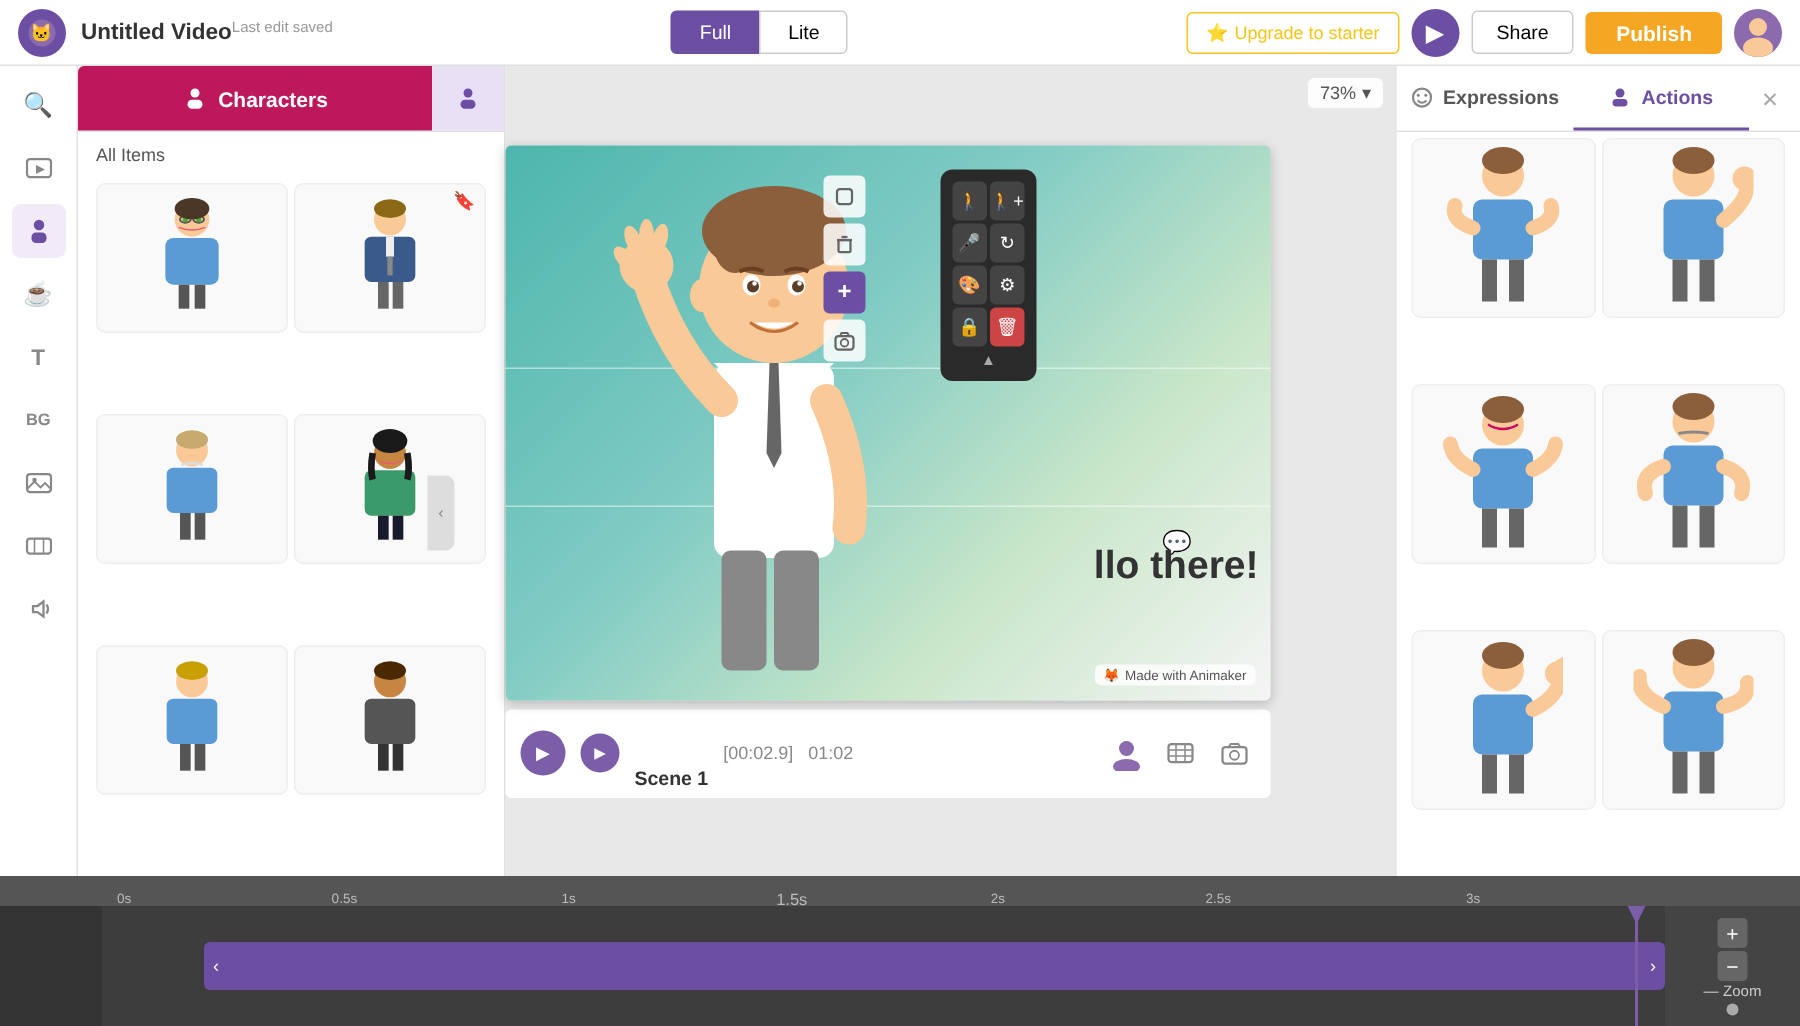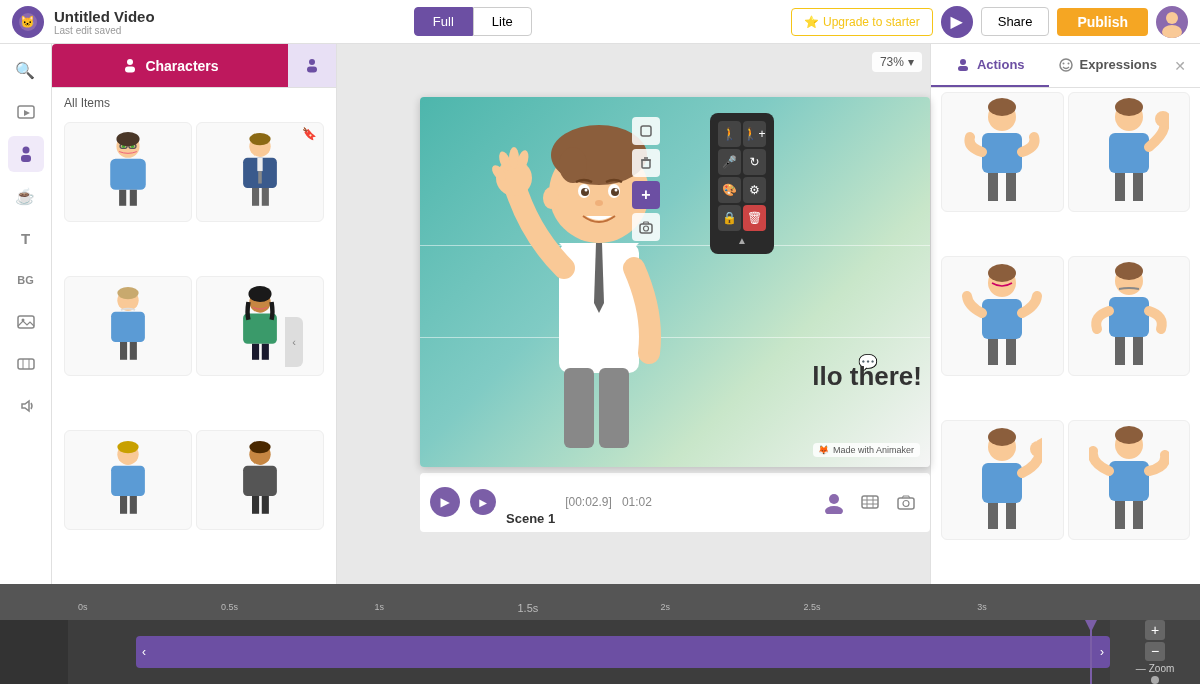--- a/index.html
+++ b/index.html
@@ -6,21 +6,21 @@
     body { font-family: Arial, sans-serif; background: #f0f0f0; width: 1200px; height: 684px; overflow: hidden; }
 
     
     .top-nav {
       display: flex; align-items: center; background: #fff;
       height: 44px; padding: 0 12px; border-bottom: 1px solid #e0e0e0;
       justify-content: space-between;
     }
     .top-nav-left { display: flex; align-items: center; gap: 10px; }
     .logo-circle { width: 32px; height: 32px; border-radius: 50%; background: #6c4fa3; display: flex; align-items: center; justify-content: center; color: white; font-size: 14px; font-weight: bold; }
-    .title-block { display: flex; flex-direction: column; }
+    .title-block { display: flex; flex-direction: row; }
     .title-text { font-size: 15px; font-weight: bold; color: #333; }
     .subtitle-text { font-size: 10px; color: #999; }
     .top-nav-center { display: flex; align-items: flex-start; gap: 0; }
     .toggle-btn { padding: 6px 18px; font-size: 13px; border: 1px solid #ccc; background: #fff; cursor: pointer; }
     .toggle-btn.active { background: #6c4fa3; color: white; border-color: #6c4fa3; }
     .toggle-btn:first-child { border-radius: 4px 0 0 4px; }
     .toggle-btn:last-child { border-radius: 0 4px 4px 0; }
     .top-nav-right { display: flex; align-items: center; gap: 8px; }
     .upgrade-btn { background: #fff; border: 1px solid #f5c518; color: #f5c518; padding: 6px 12px; border-radius: 4px; font-size: 12px; cursor: pointer; display: flex; align-items: center; gap: 4px; }
     .play-circle { width: 32px; height: 32px; border-radius: 50%; background: #6c4fa3; display: flex; align-items: center; justify-content: center; color: white; cursor: pointer; }
@@ -43,21 +43,21 @@
     .chars-tab2 { width: 48px; display: flex; align-items: center; justify-content: center; background: #e8e0f5; color: #6c4fa3; cursor: pointer; }
     .chars-all { font-size: 12px; color: #555; padding: 8px 12px; }
     .chars-grid { display: grid; grid-template-columns: 1fr 1fr; gap: 4px; padding: 4px 12px; overflow-y: auto; flex: 1; }
     .char-item { background: #f9f9f9; border-radius: 6px; display: flex; align-items: center; justify-content: center; height: 100px; cursor: pointer; position: relative; border: 1px solid #eee; }
     .char-bookmark { position: absolute; top: 4px; right: 6px; color: #4caf50; font-size: 12px; }
 
     
     .char-svg { width: 70px; height: 80px; }
 
     
-    .canvas-area { flex: 1; background: #e8e8e8; display: flex; flex-direction: column; align-items: flex-end; justify-content: center; position: relative; }
+    .canvas-area { flex: 1; background: #e8e8e8; display: flex; flex-direction: column; align-items: flex-start; justify-content: center; position: relative; }
     .canvas-zoom { position: absolute; top: 8px; right: 8px; background: rgba(255,255,255,0.9); border-radius: 4px; padding: 3px 8px; font-size: 12px; color: #555; display: flex; align-items: center; gap: 4px; cursor: pointer; }
     .scene-canvas { width: 510px; height: 370px; background: linear-gradient(135deg, #4db6ac 0%, #80cbc4 40%, #c8e6c9 70%, #f5f5f5 100%); border-radius: 4px; position: relative; overflow: visible; box-shadow: 0 2px 8px rgba(0,0,0,0.2); }
     
     
     .context-menu {
       position: absolute; top: 16px; left: 290px; background: #2a2a2a; border-radius: 8px; padding: 8px; z-index: 100;
       display: flex; flex-direction: column; gap: 2px; width: 64px;
     }
     .ctx-row { display: flex; gap: 2px; justify-content: center; }
     .ctx-btn { width: 26px; height: 26px; background: #444; border-radius: 4px; display: flex; align-items: center; justify-content: center; color: white; font-size: 12px; cursor: pointer; }
@@ -81,21 +81,21 @@
     .right-tab { flex: 1; display: flex; align-items: center; justify-content: center; gap: 6px; font-size: 13px; font-weight: bold; color: #555; cursor: pointer; height: 100%; border-bottom: 2px solid transparent; }
     .right-tab.active { color: #6c4fa3; border-bottom-color: #6c4fa3; }
     .right-close { width: 28px; height: 28px; display: flex; align-items: center; justify-content: center; color: #aaa; cursor: pointer; font-size: 14px; margin-right: 6px; }
     .search-box { margin: 10px; }
     .search-input { width: 100%; padding: 7px 10px; border: 1px solid #ddd; border-radius: 4px; font-size: 13px; color: #999; }
     .actions-grid { display: grid; grid-template-columns: 1fr 1fr; gap: 4px; padding: 4px 10px; overflow-y: auto; flex: 1; }
     .action-item { background: #f9f9f9; border-radius: 6px; display: flex; align-items: center; justify-content: center; height: 120px; cursor: pointer; border: 1px solid #eee; }
 
     
     .timeline { height: 100px; background: #3d3d3d; display: flex; flex-direction: column; position: relative; }
-    .timeline-ruler { display: flex; align-items: center; height: 36px; background: #555; padding: 0 10px; gap: 0; position: relative; }
+    .timeline-ruler { display: flex; align-items: center; height: 20px; background: #555; padding: 0 10px; gap: 0; position: relative; }
     .timeline-content { flex: 1; display: flex; align-items: center; padding: 0; position: relative; }
     .timeline-track { height: 32px; background: #6c4fa3; border-radius: 4px; margin-left: 68px; flex: 1; margin-right: 90px; display: flex; align-items: center; padding: 0 6px; }
     .track-arrow-left { color: white; font-size: 12px; cursor: pointer; }
     .track-arrow-right { margin-left: auto; color: white; font-size: 12px; cursor: pointer; }
     .timeline-right-controls { position: absolute; right: 0; top: 0; bottom: 0; width: 90px; background: #444; display: flex; flex-direction: column; align-items: center; justify-content: center; gap: 2px; }
     .zoom-btn { width: 20px; height: 20px; background: #666; border-radius: 3px; display: flex; align-items: center; justify-content: center; color: white; font-size: 14px; cursor: pointer; }
     .zoom-label { font-size: 10px; color: #ccc; display: flex; align-items: center; gap: 3px; }
     .zoom-dot { width: 8px; height: 8px; border-radius: 50%; background: #aaa; }
     .playhead { position: absolute; left: 1090px; top: 0; bottom: 0; width: 2px; background: #7b5ea7; z-index: 10; }
     .playhead-top { position: absolute; left: 1085px; top: 0; width: 12px; height: 12px; background: #7b5ea7; clip-path: polygon(0 0, 100% 0, 50% 100%); }
@@ -427,35 +427,35 @@
               <circle cx="10" cy="11.5" r="3" fill="none" stroke="#888" stroke-width="1.2"></circle>
               <path d="M6 6 L7.5 4 L12.5 4 L14 6" fill="none" stroke="#888" stroke-width="1.2"></path>
             </svg>
         </div>
       </div>
     </div>
   </div>
 
   <div class="right-panel">
     <div class="right-tabs">
-      <div class="right-tab active">
-        <svg width="16" height="16" viewBox="0 0 16 16">
-            <circle cx="8" cy="5" r="3" fill="#6c4fa3"></circle>
-            <rect x="3" y="9" width="10" height="5" rx="2.5" fill="#6c4fa3"></rect>
-          </svg>
-        <span>Actions</span>
-      </div>
       <div class="right-tab">
         <svg width="16" height="16" viewBox="0 0 16 16">
             <circle cx="8" cy="8" r="6" fill="none" stroke="#888" stroke-width="1.5"></circle>
             <circle cx="5.5" cy="6.5" r="1" fill="#888"></circle>
             <circle cx="10.5" cy="6.5" r="1" fill="#888"></circle>
             <path d="M5 10 Q8 13 11 10" fill="none" stroke="#888" stroke-width="1.2"></path>
           </svg>
         <span>Expressions</span>
+      </div>
+      <div class="right-tab active">
+        <svg width="16" height="16" viewBox="0 0 16 16">
+            <circle cx="8" cy="5" r="3" fill="#6c4fa3"></circle>
+            <rect x="3" y="9" width="10" height="5" rx="2.5" fill="#6c4fa3"></rect>
+          </svg>
+        <span>Actions</span>
       </div>
       <div class="right-close">✕</div>
     </div>
 
 
     <div class="actions-grid">
 
       <div class="action-item">
         <svg width="80" height="110" viewBox="0 0 80 110" xmlns="http://www.w3.org/2000/svg">
           <circle cx="40" cy="20" r="14" fill="#f9c997"></circle>

